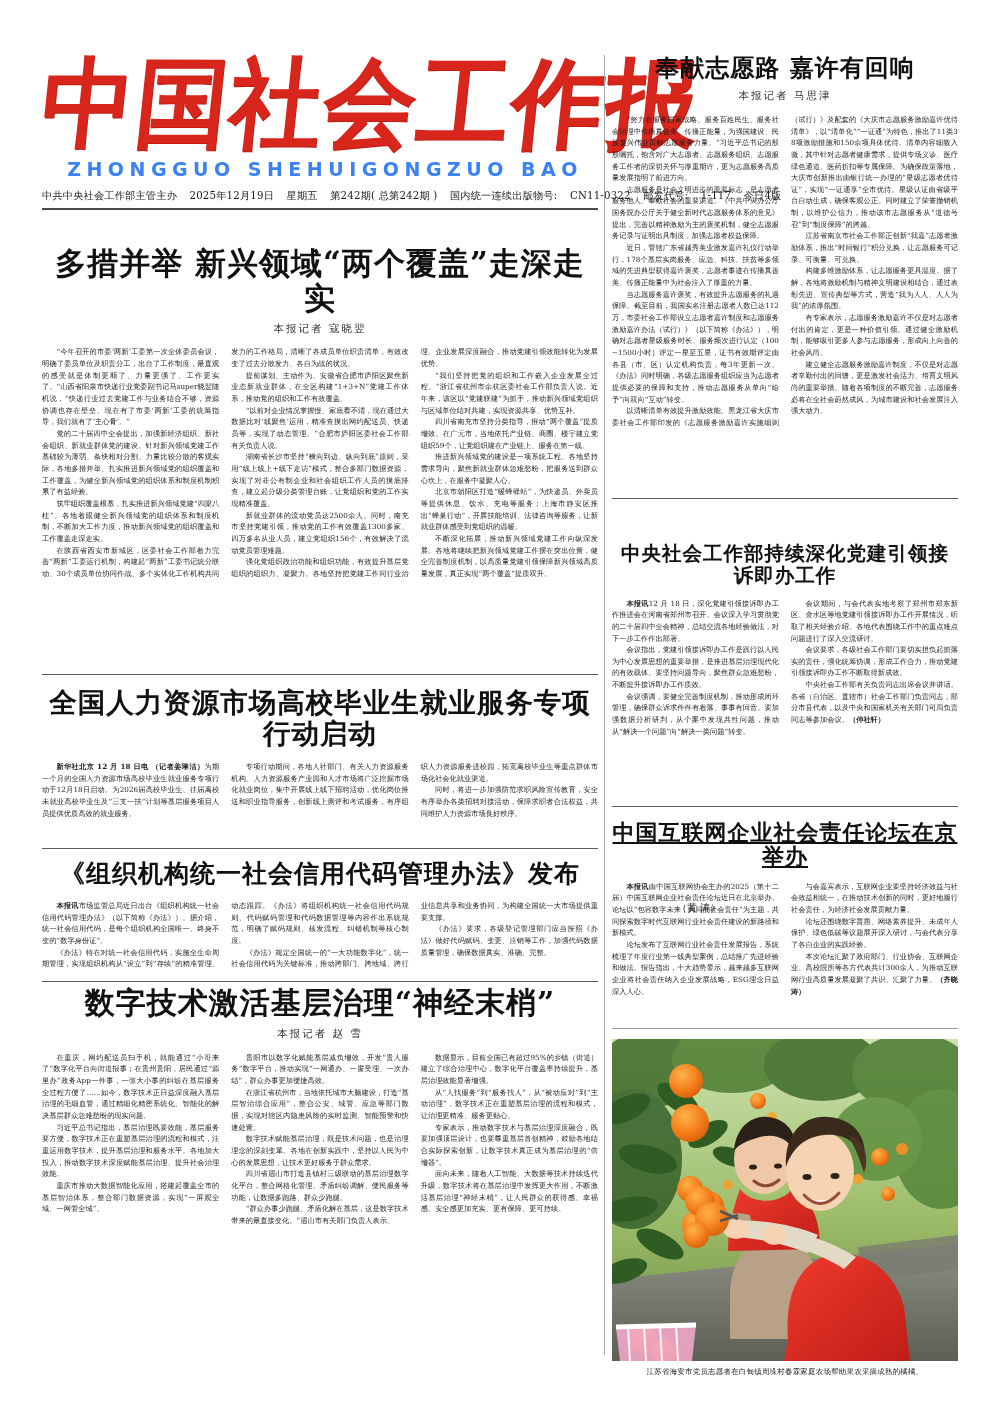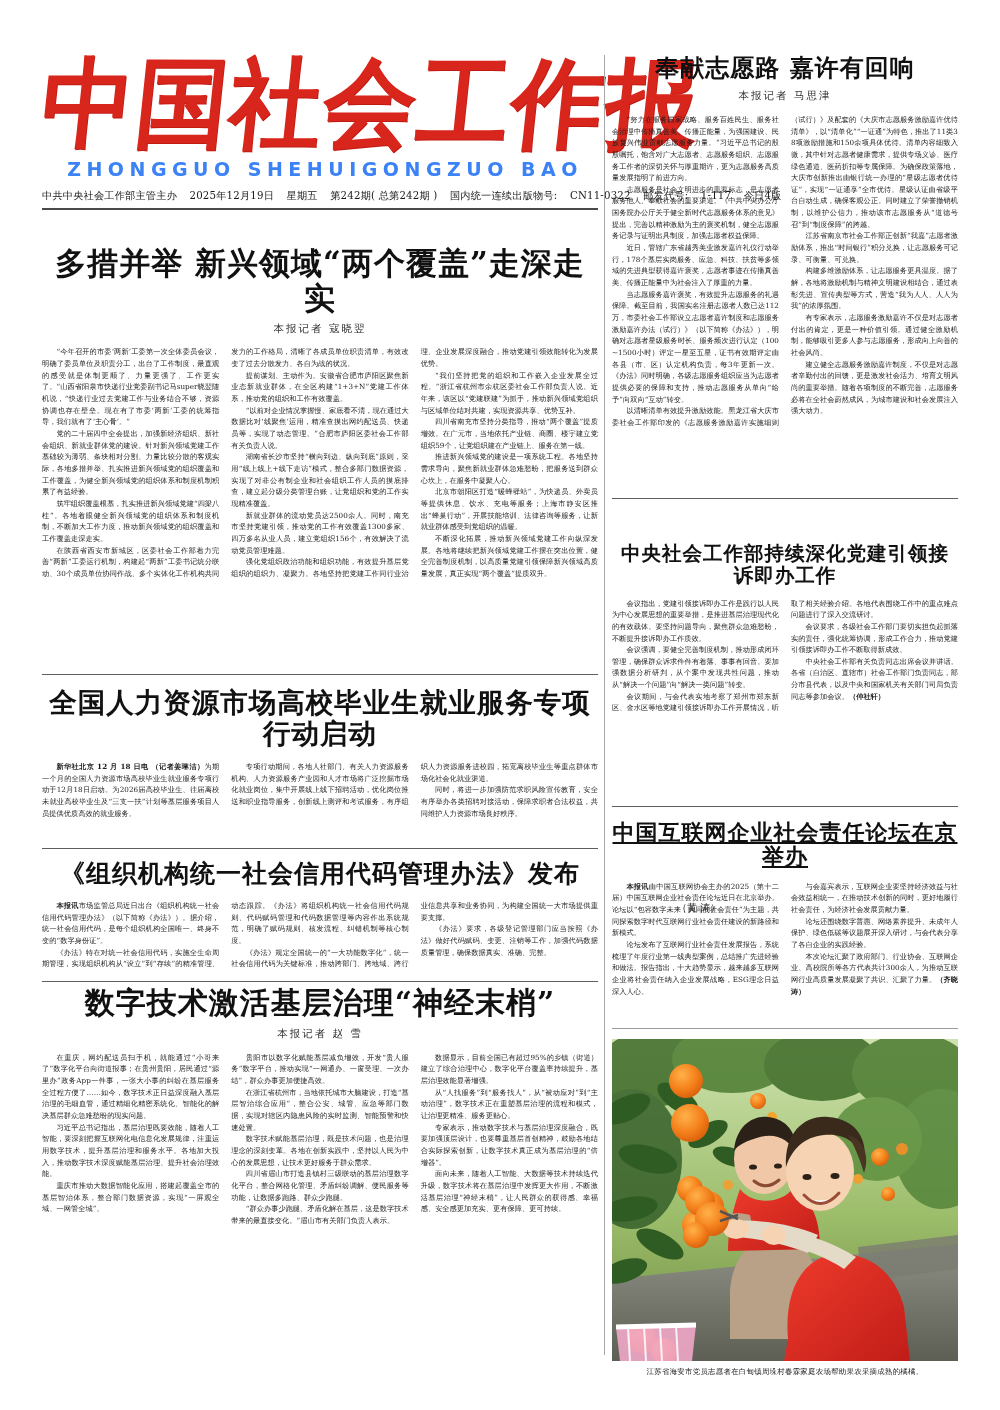--- a/index.html
+++ b/index.html
@@ -203,21 +203,21 @@
       </div>
     </div>
 
     <div class="rule-med" style="margin-top:9px;"></div>
 
     <div class="article" style="margin-top:4px;">
       <div class="hl" style="font-size:30px;">数字技术激活基层治理“神经末梢”</div>
       <div class="byline">本报记者   赵  雪</div>
       <div class="body-cols" style="column-count:3; margin-top:11px; height:345px;">
         <p>在重庆，网约配送员扫手机，就能通过“小哥来了”数字化平台向街道报事；在贵州贵阳，居民通过“源里办”政务App一件事，一张大小事的纠纷在基层服务全过程方便了……如今，数字技术正日益深度融入基层治理的毛细血管，通过精细化精密系统化、智能化的解决基层群众急难愁盼的现实问题。</p>
-        <p>习近平总书记指出，基层治理既要效能，随着人工智能，要深刻把握互联网化电信息化发展规律，注重运用数字技术，提升基层治理和服务水平。各地加大投入，推动数字技术深度赋能基层治理、提升社会治理效能。</p>
+        <p>习近平总书记指出，基层治理既要效能，基层服务要方便，数字技术正在重塑基层治理的流程和模式，注重运用数字技术，提升基层治理和服务水平。各地加大投入，推动数字技术深度赋能基层治理、提升社会治理效能。</p>
         <p>重庆市推动大数据智能化应用，搭建起覆盖全市的基层智治体系，整合部门数据资源，实现“一屏观全域、一网管全城”。</p>
         <p>贵阳市以数字化赋能基层减负增效，开发“贵人服务”数字平台，推动实现“一网通办、一窗受理、一次办结”，群众办事更加便捷高效。</p>
         <p>在浙江省杭州市，当地依托城市大脑建设，打造“基层智治综合应用”，整合公安、城管、应急等部门数据，实现对辖区内隐患风险的实时监测、智能预警和快速处置。</p>
         <p>数字技术赋能基层治理，既是技术问题，也是治理理念的深刻变革。各地在创新实践中，坚持以人民为中心的发展思想，让技术更好服务于群众需求。</p>
         <p>四川省眉山市打造县镇村三级联动的基层治理数字化平台，整合网格化管理、矛盾纠纷调解、便民服务等功能，让数据多跑路、群众少跑腿。</p>
         <p>“群众办事少跑腿、矛盾化解在基层，这是数字技术带来的最直接变化。”眉山市有关部门负责人表示。</p>
         <p>数据显示，目前全国已有超过95%的乡镇（街道）建立了综合治理中心，数字化平台覆盖率持续提升，基层治理效能显著增强。</p>
         <p>从“人找服务”到“服务找人”，从“被动应对”到“主动治理”，数字技术正在重塑基层治理的流程和模式，让治理更精准、服务更贴心。</p>
         <p>专家表示，推动数字技术与基层治理深度融合，既要加强顶层设计，也要尊重基层首创精神，鼓励各地结合实际探索创新，让数字技术真正成为基层治理的“倍增器”。</p>
         <p>面向未来，随着人工智能、大数据等技术持续迭代升级，数字技术将在基层治理中发挥更大作用，不断激活基层治理“神经末梢”，让人民群众的获得感、幸福感、安全感更加充实、更有保障、更可持续。</p>
@@ -242,20 +242,21 @@
         <p>有专家表示，志愿服务激励嘉许不仅是对志愿者付出的肯定，更是一种价值引领。通过健全激励机制，能够吸引更多人参与志愿服务，形成向上向善的社会风尚。</p>
         <p>建立健全志愿服务激励嘉许制度，不仅是对志愿者辛勤付出的回馈，更是激发社会活力、培育文明风尚的重要举措。随着各项制度的不断完善，志愿服务必将在全社会蔚然成风，为城市建设和社会发展注入强大动力。</p>
       </div>
     </div>
 
     <div class="rule-med" style="margin-top:12px;"></div>
 
     <div class="article" style="margin-top:13px;">
       <div class="hl" style="font-size:19.5px;margin-top:44px;">中央社会工作部持续深化党建引领接诉即办工作</div>
       <div class="body-cols" style="column-count:2; margin-top:11px; height:198px;">
+        <p><span class="dateline">本报讯</span><span>12 月 18 日，深化党建引领接诉即办工作推进会在河南省郑州市召开。会议深入学习贯彻党的二十届四中全会精神，总结交流各地经验做法，对下一步工作作出部署。</span></p>
         <p>会议指出，党建引领接诉即办工作是践行以人民为中心发展思想的重要举措，是推进基层治理现代化的有效载体。要坚持问题导向，聚焦群众急难愁盼，不断提升接诉即办工作质效。</p>
         <p>会议强调，要健全完善制度机制，推动形成闭环管理，确保群众诉求件件有着落、事事有回音。要加强数据分析研判，从个案中发现共性问题，推动从“解决一个问题”向“解决一类问题”转变。</p>
         <p>会议期间，与会代表实地考察了郑州市郑东新区、金水区等地党建引领接诉即办工作开展情况，听取了相关经验介绍。各地代表围绕工作中的重点难点问题进行了深入交流研讨。</p>
         <p>会议要求，各级社会工作部门要切实担负起抓落实的责任，强化统筹协调，形成工作合力，推动党建引领接诉即办工作不断取得新成效。</p>
         <p><span>中央社会工作部有关负责同志出席会议并讲话。各省（自治区、直辖市）社会工作部门负责同志，部分市县代表，以及中央和国家机关有关部门司局负责同志等参加会议。</span><span class="dateline">（仲社轩）</span></p>
       </div>
     </div>
 
     <div class="rule-med" style="margin-top:10px;"></div>
 

